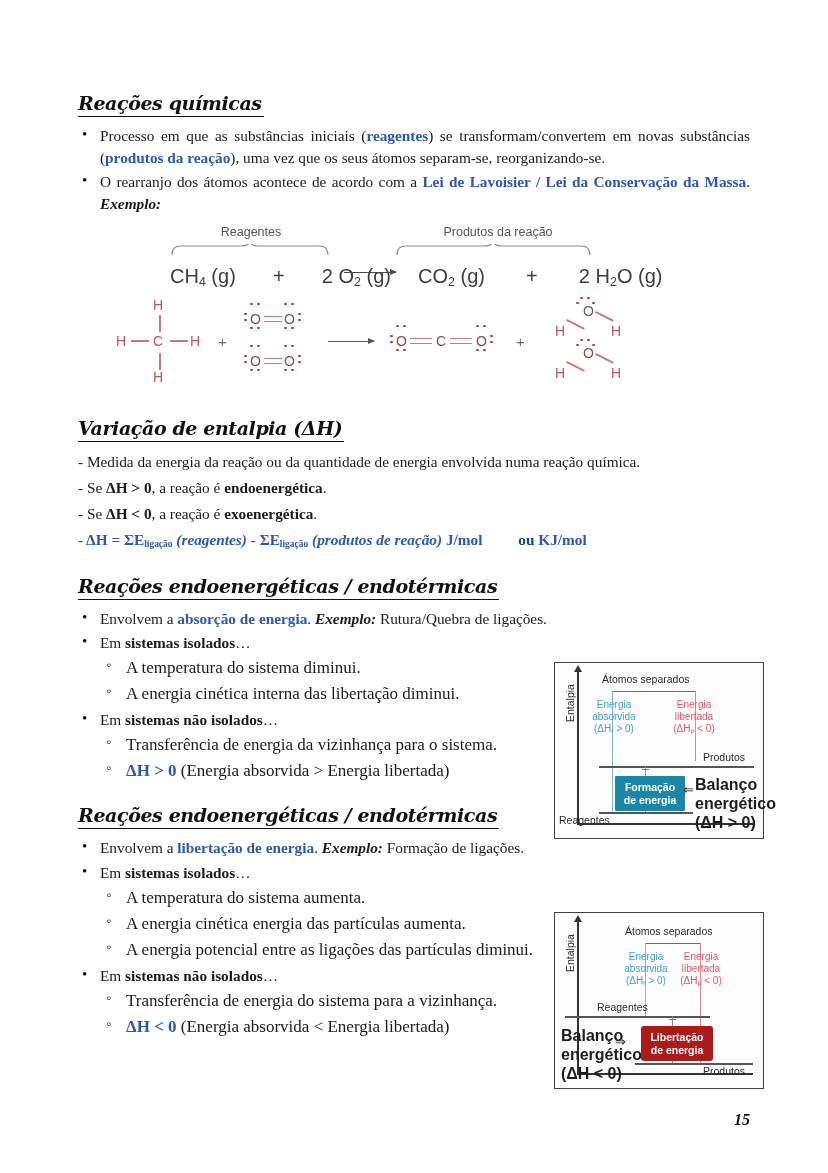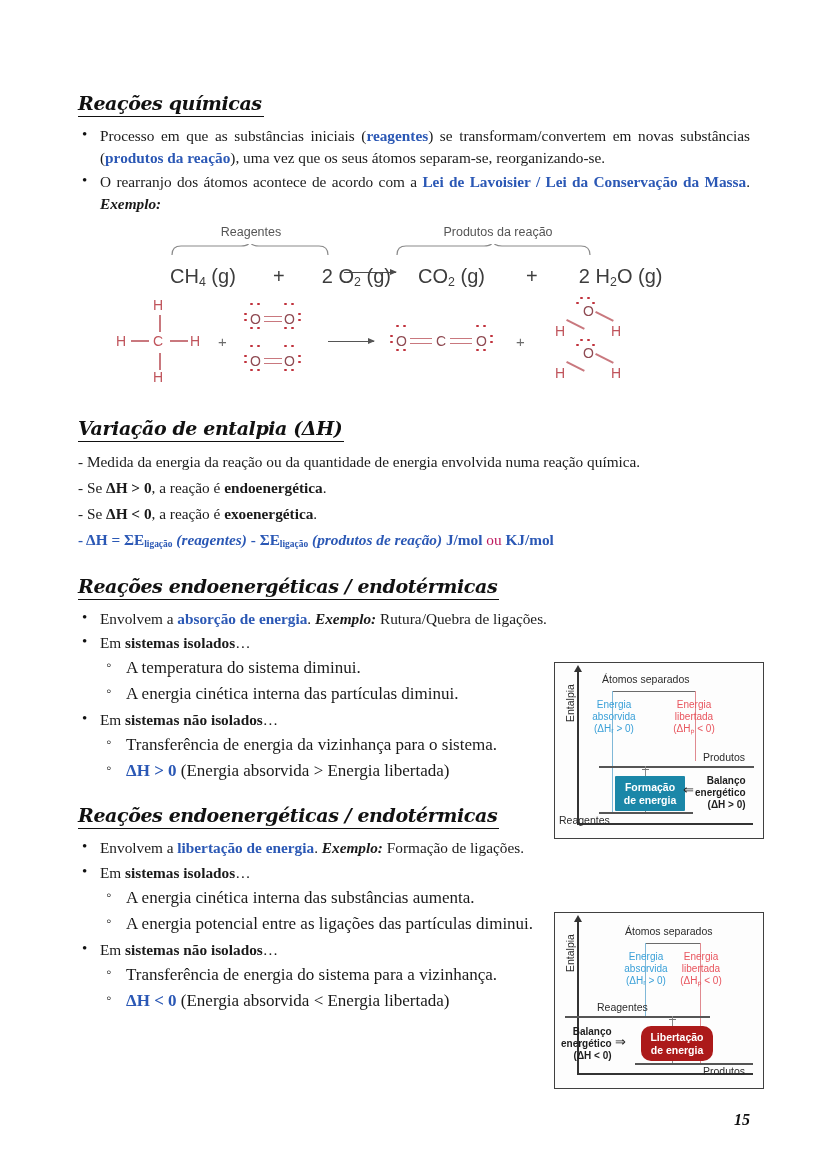--- a/index.html
+++ b/index.html
@@ -125,24 +125,24 @@
   .lbl-red{position:absolute;color:#e8555e;font-size:10px;
            text-align:center;line-height:1.18;white-space:nowrap;}
   .boxt{
     position:absolute;background:#1b87a8;color:#fff;
     font-size:10.5px;font-weight:bold;text-align:center;
     line-height:1.2;padding:5px 4px;border-radius:1px;
   }
   .boxr{
     position:absolute;background:#ac1a1a;color:#fff;
     font-size:10.5px;font-weight:bold;text-align:center;
-    line-height:1.2;padding:5px 4px;border-radius:10px;
-  }
-  .balanco{position:absolute;font-size:10px;font-weight:bold;color:#1d1d1d;
-           text-align:right;line-height:1.2;white-space:nowrap;}
+    line-height:1.2;padding:5px 4px;border-radius:3px;
+  }
+  .balanco{position:absolute;font-size:16px;font-weight:bold;color:#1d1d1d;
+           text-align:left;line-height:1.2;white-space:nowrap;}
   .dblarrow{position:absolute;font-size:13px;color:#1d1d1d;}
   .tick{position:absolute;width:7px;height:1.2px;background:#777;}
 
   .pagenum{
     position:absolute;right:78px;bottom:44px;
     font-size:16px;font-weight:bold;font-style:italic;color:#111;
     font-family:"Liberation Serif", serif;
   }
   .sp18{height:18px;}
   .sp22{height:22px;}
@@ -290,35 +290,35 @@
 
   <div class="sec-wrap">
     <h2 class="sec">Variação de entalpia (ΔH)</h2>
 
     <p class="dash">- Medida da energia da reação ou da quantidade de energia envolvida numa reação química.</p>
 
     <p class="dash"><span>- Se </span><b>ΔH &gt; 0</b><span>, a reação é </span><b>endoenergética</b><span>.</span></p>
 
     <p class="dash"><span>- Se </span><b>ΔH &lt; 0</b><span>, a reação é </span><b>exoenergética</b><span>.</span></p>
 
-    <p class="dash blue"><span>- ΔH = ΣE</span><sub>ligação</sub><i> (reagentes)</i><span> -  ΣE</span><sub>ligação</sub><i> (produtos de reação)</i><span>   J/mol</span><span style="font-weight:normal;color:#be185d;"> ou </span><span>KJ/mol</span></p>
+    <p class="dash blue"><span>- ΔH = ΣE</span><sub>ligação</sub><i> (reagentes)</i><span> -  ΣE</span><sub>ligação</sub><i> (produtos de reação)</i><span>   J/mol</span><span style="font-weight:bold;color:#0c4a6e;margin-left:32px;"> ou </span><span>KJ/mol</span></p>
   </div>
 
   <div class="sp18"></div>
 
   <div class="sec-wrap">
     <h2 class="sec">Reações endoenergéticas / endotérmicas</h2>
 
     <ul class="b1">
       <li><span>Envolvem a </span><span class="blue">absorção de energia</span><span>. </span><span class="bi">Exemplo:</span><span> Rutura/Quebra de ligações.</span></li>
 
       <li><span>Em </span><b>sistemas isolados</b><span>…</span>
         <ul class="b2">
           <li>A temperatura do sistema diminui.</li>
-          <li>A energia cinética interna das partículas diminui.</li>
+          <li>A energia cinética interna das libertação diminui.</li>
         </ul>
       </li>
 
       <li><span>Em </span><b>sistemas não isolados</b><span>…</span>
         <ul class="b2">
           <li>Transferência de energia da vizinhança para o sistema.</li>
           <li><b class="blue">ΔH &gt; 0</b><span> (Energia absorvida &gt; Energia libertada)</span></li>
         </ul>
       </li>
     </ul>
@@ -327,21 +327,22 @@
   <div class="sp18"></div>
 
   <div class="sec-wrap">
     <h2 class="sec">Reações endoenergéticas / endotérmicas</h2>
 
     <ul class="b1">
       <li><span>Envolvem a </span><span class="blue">libertação de energia</span><span>. </span><span class="bi">Exemplo:</span><span> Formação de ligações.</span></li>
 
       <li><span>Em </span><b>sistemas isolados</b><span>…</span>
         <ul class="b2">
-          <li>A energia cinética interna das substâncias aumenta.</li>
+          <li>A temperatura do sistema aumenta.</li>
+          <li>A energia cinética energia das partículas aumenta.</li>
           <li>A energia potencial entre as ligações das partículas diminui.</li>
         </ul>
       </li>
 
       <li><span>Em </span><b>sistemas não isolados</b><span>…</span>
         <ul class="b2">
           <li>Transferência de energia do sistema para a vizinhança.</li>
           <li><b class="blue">ΔH &lt; 0</b><span> (Energia absorvida &lt; Energia libertada)</span></li>
         </ul>
       </li>

